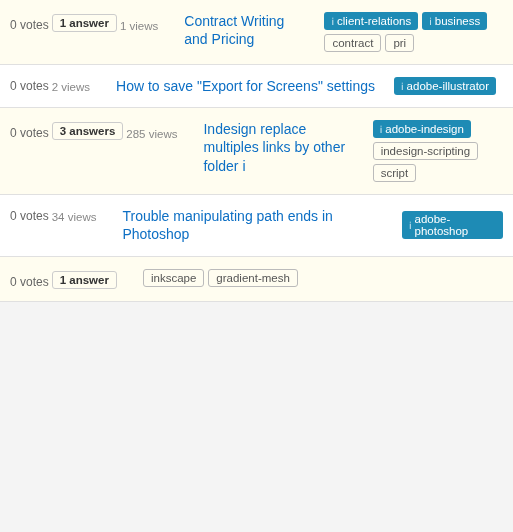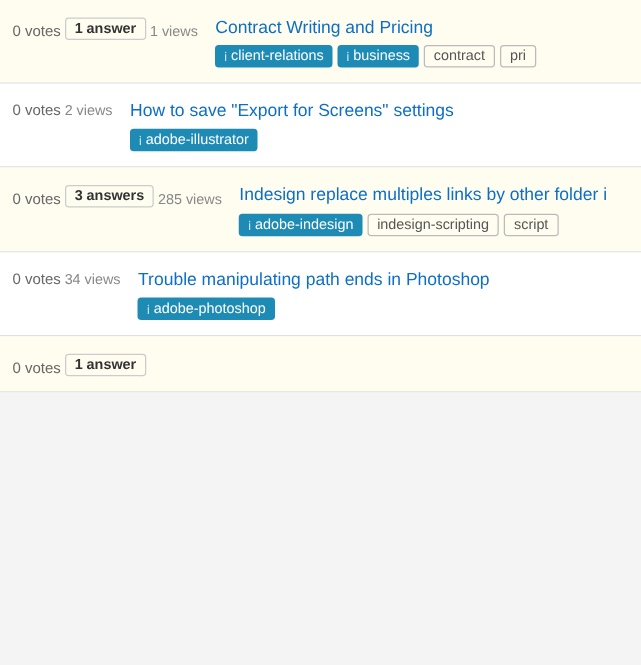--- a/index.html
+++ b/index.html
@@ -62,23 +62,23 @@
       color: #fff;
     }
     .views {
       color: #888;
       font-size: 11.5px;
       white-space: nowrap;
     }
     .question-content {
       flex: 1;
       display: flex;
-      flex-direction: column;
-      gap: 6px;
+      gap: 19px;
       min-width: 0;
+      margin-left: 12px;
     }
     .question-title {
       font-size: 14px;
       color: #0d6fc4;
       font-weight: normal;
       line-height: 1.3;
       cursor: pointer;
     }
     .tags {
       display: flex;
@@ -163,15 +163,19 @@
           <span class="tag primary"><span style="opacity:0.8;font-size:10px;">ℹ</span> adobe-photoshop</span>
         </div>
       </div>
     </div>
     <div class="question-item">
       <div class="stats">
         <span class="votes">0 votes</span>
         <span class="answers-badge">1 answer</span>
       </div>
       <div class="question-content">
+        <div class="tags">
+          <span class="tag secondary">inkscape</span>
+          <span class="tag secondary">gradient-mesh</span>
+        </div>
       </div>
     </div>
   </div>
 
 </body></html>

